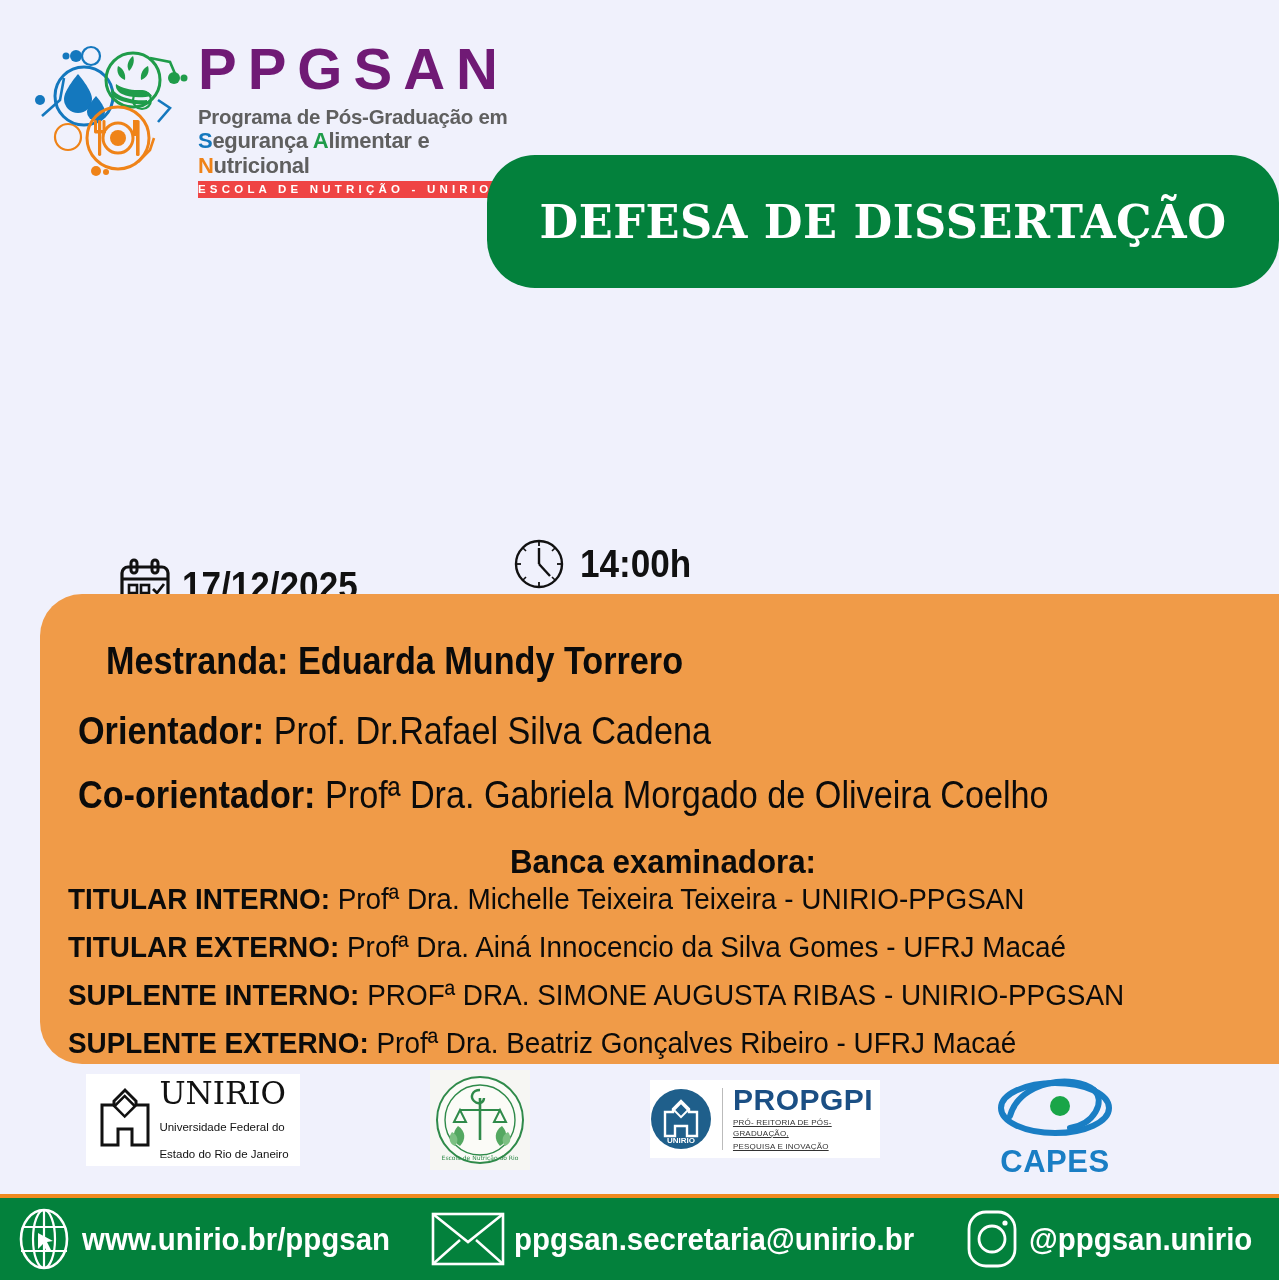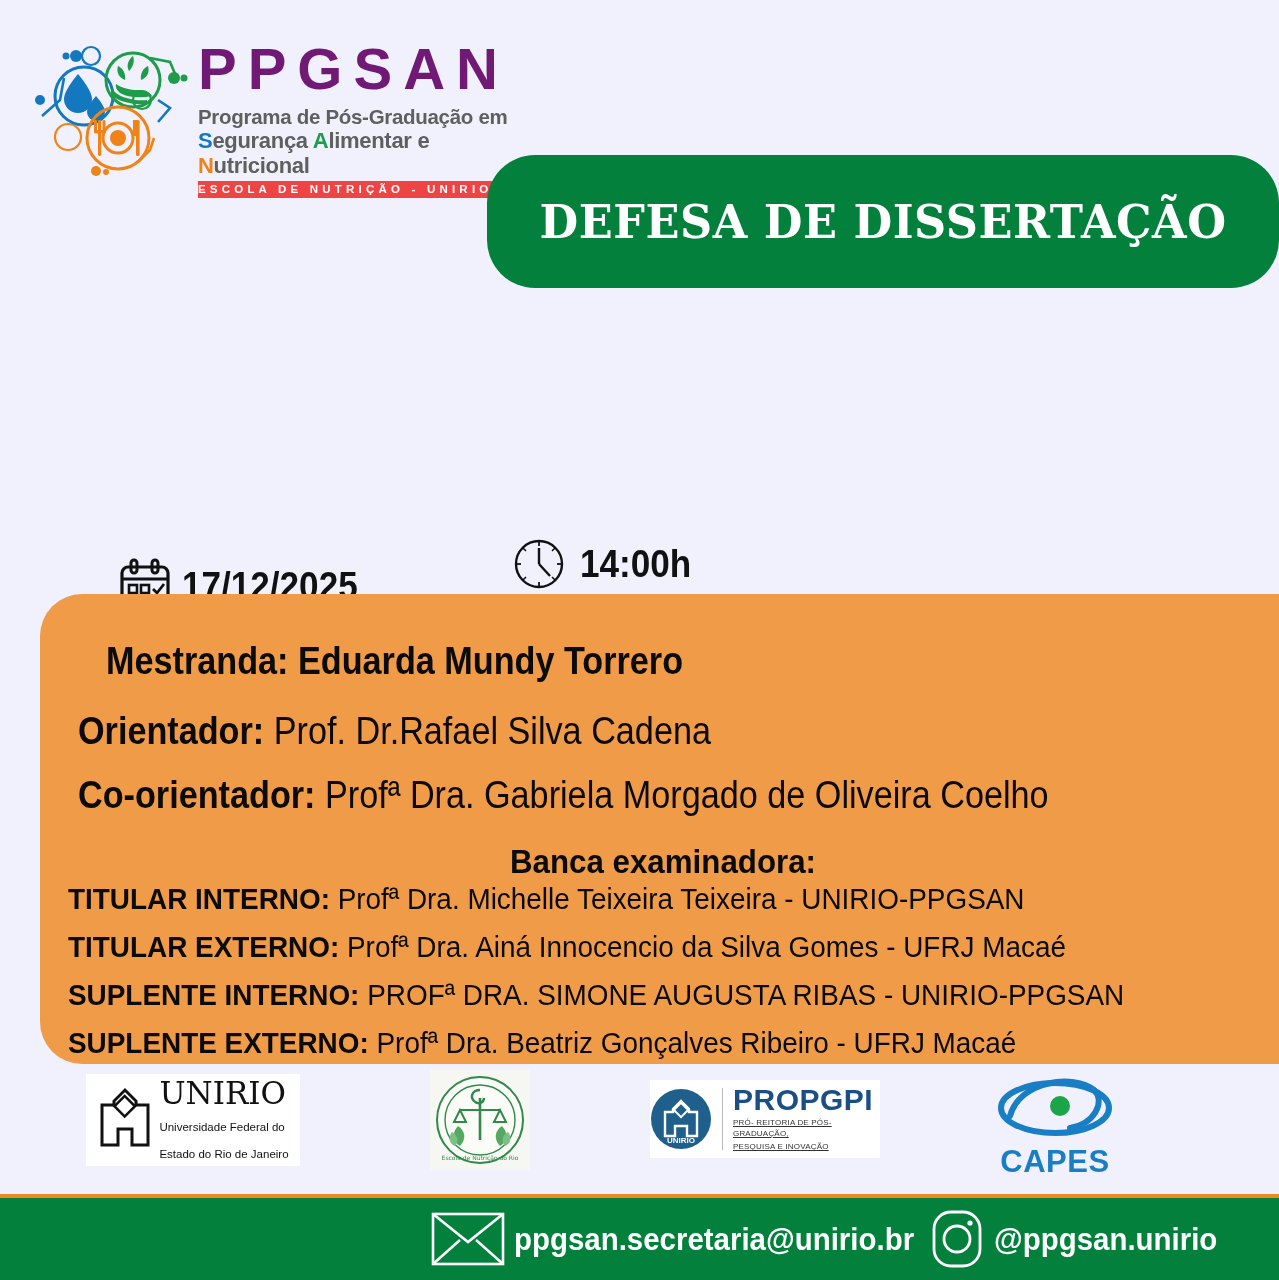--- a/index.html
+++ b/index.html
@@ -171,21 +171,21 @@
   .footer-top-line{
     position:absolute;left:0;top:1194px;width:1279px;height:5px;background:#ef8a1f;
   }
   .footer-item{display:flex;align-items:center;position:absolute;}
   .footer-text{
     color:#ffffff;font-weight:700;font-size:32px;white-space:nowrap;
     transform:scaleX(0.92);transform-origin:left center;margin-left:8px;
   }
   .f-site{left:14px;}
   .f-mail{left:430px;}
-  .f-insta{left:928px;justify-content:flex-end;}
+  .f-insta{left:963px;justify-content:flex-end;}
 
   svg{display:block;}
 </style>
 </head>
 <body>
 
 <div class="poster">
 
   <div class="logo-block">
     <div class="logo-mark">
@@ -399,20 +399,33 @@
         </span>
         <div class="capes-word">CAPES</div>
       </div>
     </div>
 
   </div>
 
   <div class="footer-top-line"></div>
   <div class="footer">
 
+    <div class="footer-item f-site">
+      <span>
+        <svg width="60" height="64" viewBox="0 0 60 64">
+          <ellipse cx="30" cy="32" rx="23" ry="29" fill="none" stroke="#fff" stroke-width="2.6"></ellipse>
+          <ellipse cx="30" cy="32" rx="11" ry="29" fill="none" stroke="#fff" stroke-width="2.2"></ellipse>
+          <line x1="30" y1="3" x2="30" y2="61" stroke="#fff" stroke-width="2.2"></line>
+          <line x1="8" y1="20" x2="52" y2="20" stroke="#fff" stroke-width="2.2"></line>
+          <line x1="7" y1="44" x2="53" y2="44" stroke="#fff" stroke-width="2.2"></line>
+          <path d="M24 26 l0 16 l5 -5 l4 8 l4 -2 l-4 -8 l6 -1 z" fill="#fff"></path>
+        </svg>
+      </span>
+      <span class="footer-text">www.unirio.br/ppgsan</span>
+    </div>
 
     <div class="footer-item f-mail">
       <span>
         <svg width="76" height="58" viewBox="0 0 76 58">
           <rect x="3" y="4" width="70" height="50" fill="none" stroke="#fff" stroke-width="2.6"></rect>
           <polyline points="3,4 38,32 73,4" fill="none" stroke="#fff" stroke-width="2.6"></polyline>
           <line x1="3" y1="54" x2="30" y2="30" stroke="#fff" stroke-width="2.4"></line>
           <line x1="73" y1="54" x2="46" y2="30" stroke="#fff" stroke-width="2.4"></line>
         </svg>
       </span>

